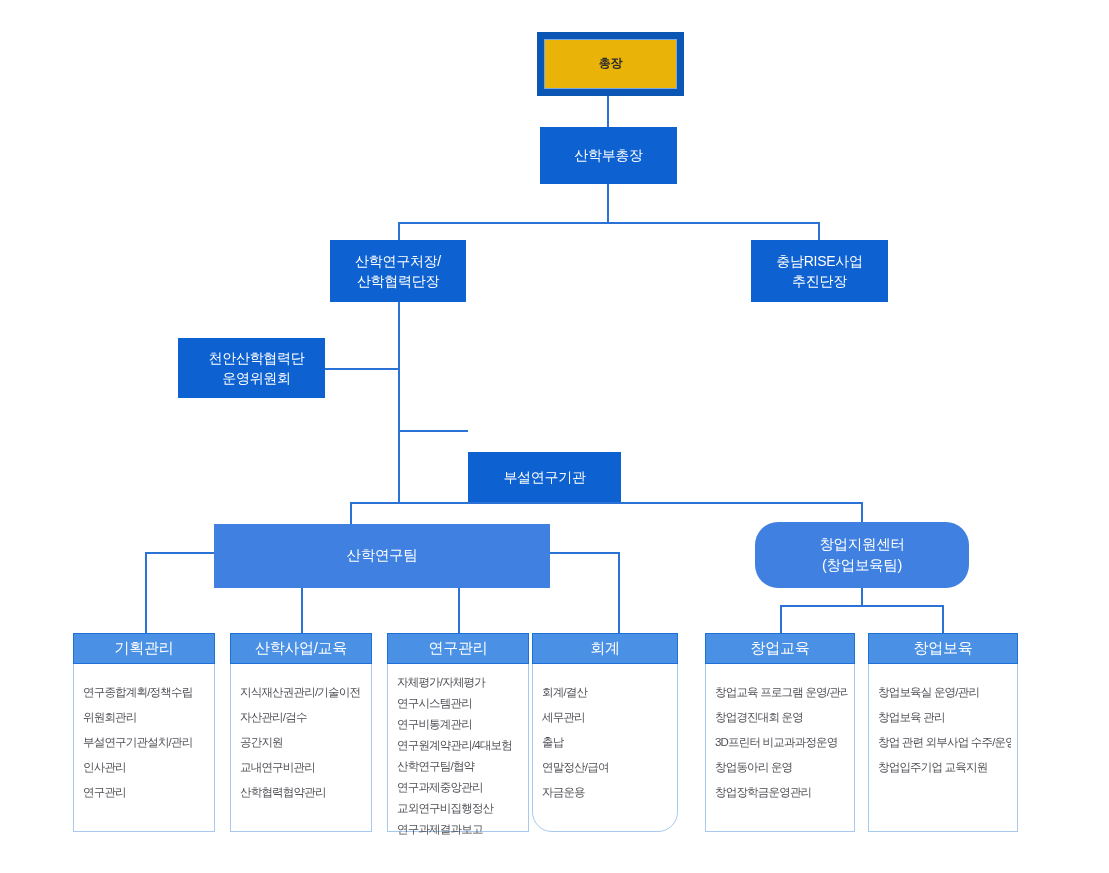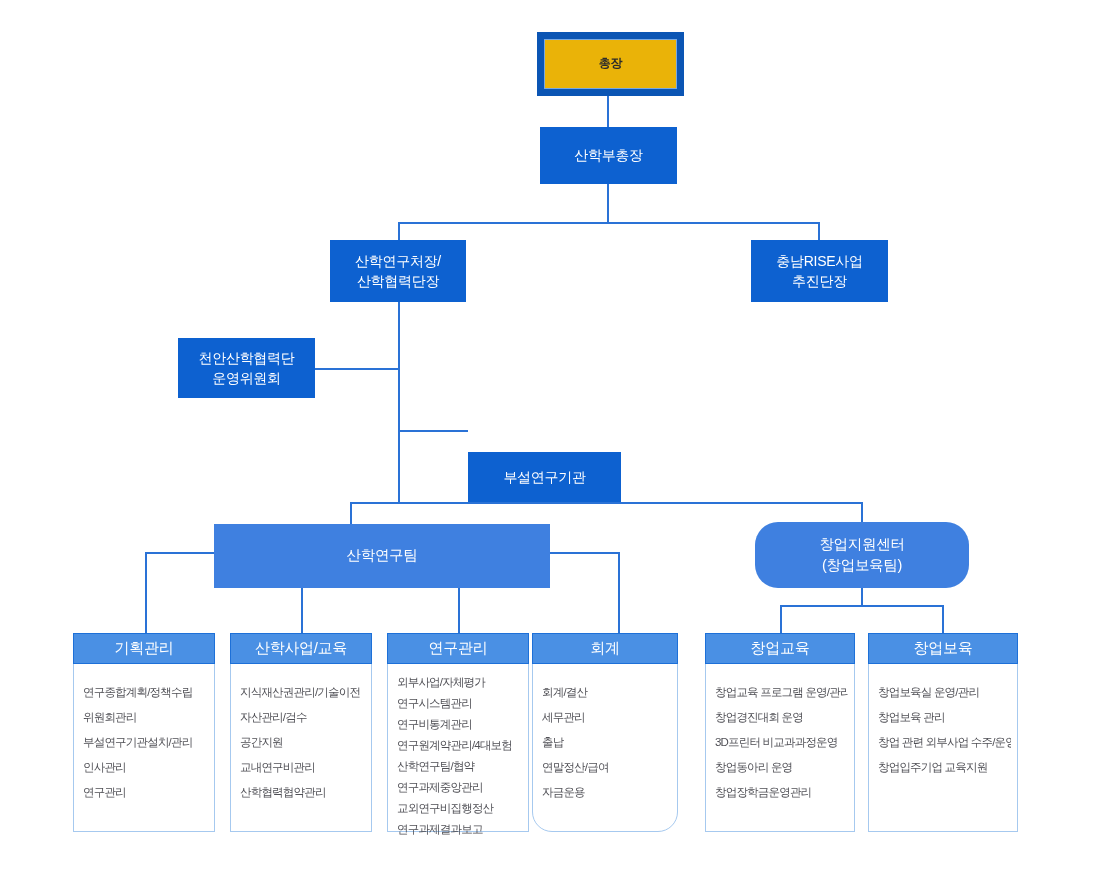--- a/index.html
+++ b/index.html
@@ -76,21 +76,21 @@
   <div class="node" style="left:330px;top:240px;width:136px;height:62px;">
     <span>산학연구처장/</span>
     <span>산학협력단장</span>
   </div>
 
   <div class="node" style="left:751px;top:240px;width:137px;height:62px;">
     <span>충남RISE사업</span>
     <span>추진단장</span>
   </div>
 
-  <div class="node" style="left:178px;top:338px;width:137px;height:60px;">
+  <div class="node" style="left:178px;top:338px;width:137px;height:60px;padding-left:10px;">
     <span>천안산학협력단</span>
     <span>운영위원회</span>
   </div>
 
   <div class="node" style="left:468px;top:404px;width:153px;height:50px;margin-top:48px;">
     <span>부설연구기관</span>
   </div>
 
   <div class="node secondary" style="left:214px;top:524px;width:336px;height:64px;">
     <span>산학연구팀</span>
@@ -118,21 +118,21 @@
           <li>지식재산권관리/기술이전</li>
           <li>자산관리/검수</li>
           <li>공간지원</li>
           <li>교내연구비관리</li>
           <li>산학협력협약관리</li>
         </ul>
     </div>
       <div class="dept dense" style="left: 387px; width: 142px;">
       <div class="dept-header">연구관리</div>
       <ul class="dept-list">
-          <li>외부사업/자체평가</li>
+          <li>자체평가/자체평가</li>
           <li>연구시스템관리</li>
           <li>연구비통계관리</li>
           <li>연구원계약관리/4대보험</li>
           <li>산학연구팀/협약</li>
           <li>연구과제중앙관리</li>
           <li>교외연구비집행정산</li>
           <li>연구과제결과보고</li>
         </ul>
     </div>
       <div class="dept" style="left: 532px; width: 146px; border-radius: 20px;">

